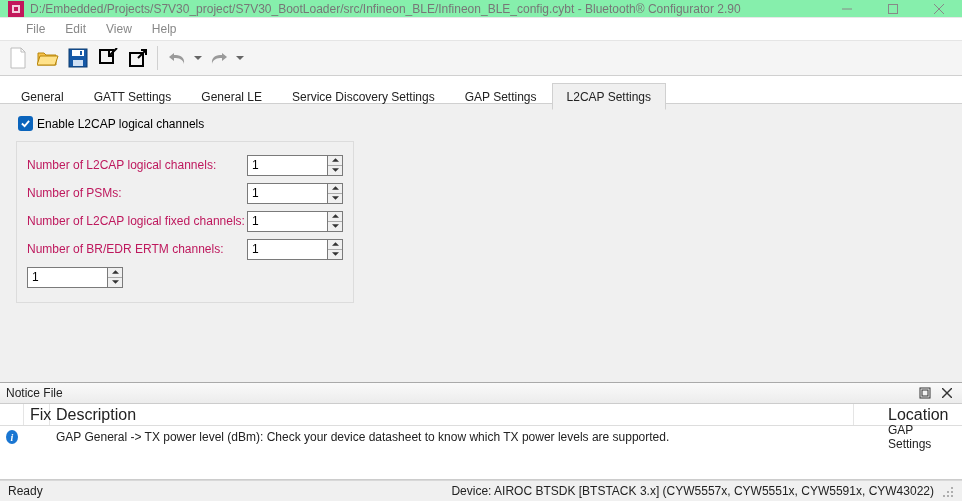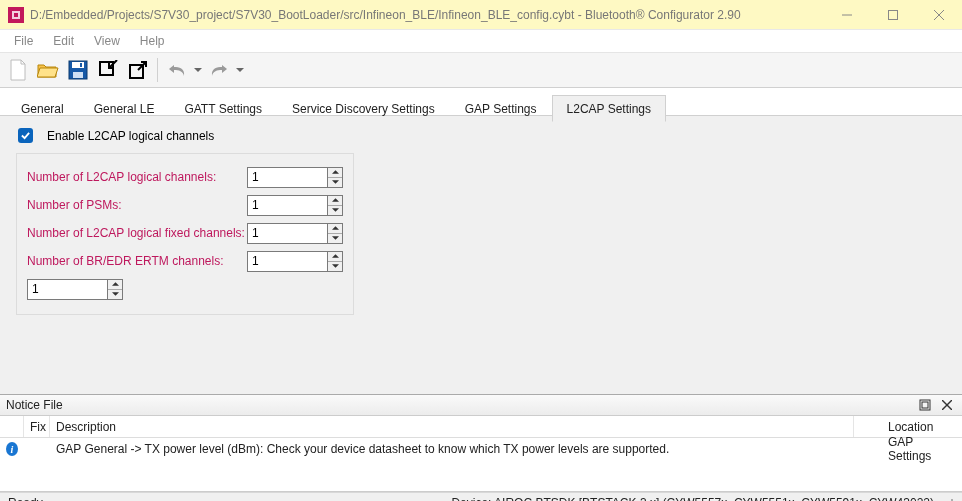--- a/index.html
+++ b/index.html
@@ -1,58 +1,58 @@
 <!DOCTYPE html>
 <html><head>
 <meta charset="utf-8">
 <style>
   * { box-sizing: border-box; margin: 0; padding: 0; font-family: "Segoe UI", Tahoma, sans-serif; }
   body { width: 962px; height: 501px; background: #f0f0f0; overflow: hidden; font-size: 12px; color: #000; }
 
-  .titlebar { height: 30px; background: #fef9c3; display: flex; align-items: center; padding: 0 0 0 8px; border-bottom: 1px solid #e8e8e8; }
+  .titlebar { height: 18px; background: #86efac; display: flex; align-items: center; padding: 0 0 0 8px; border-bottom: 1px solid #e8e8e8; }
   .titlebar .app-icon { width: 16px; height: 16px; background: #c2185b; margin-right: 6px; display:flex; align-items:center; justify-content:center; }
   .titlebar .app-icon svg { width:10px; height:10px; }
   .titlebar .title-text { color: #777; font-size: 12px; flex: 1; white-space: nowrap; overflow: hidden; text-overflow: ellipsis; }
   .win-controls { display: flex; height: 100%; }
   .win-btn { width: 46px; height: 100%; display: flex; align-items: center; justify-content: center; color: #777; }
   .win-btn svg { width: 10px; height: 10px; stroke: #888; stroke-width: 1; fill: none; }
 
-  .menubar { height: 22px; background: #fff; display: flex; align-items: center; padding: 0 4px; gap: 0; }
+  .menubar { height: 22px; background: #fff; display: flex; align-items: center; padding: 0 16px; gap: 0; }
   .menu-item { padding: 2px 10px; color: #888; font-size: 12px; }
 
   .toolbar { height: 36px; background: #f5f5f5; display: flex; align-items: center; padding: 2px 4px; gap: 2px; border-top: 1px solid #e5e5e5; border-bottom: 1px solid #d0d0d0; }
   .tool-btn { width: 28px; height: 28px; display: flex; align-items: center; justify-content: center; border: 1px solid transparent; }
   .tool-sep { width: 1px; height: 24px; background: #d0d0d0; margin: 0 3px; }
   .tool-drop { width: 10px; display:flex; align-items:center; justify-content:center; }
   .tool-drop svg { width:8px; height:8px; }
 
   .tabstrip { height: 28px; background: #fff; display: flex; align-items: stretch; border-bottom: 1px solid #d0d0d0; padding: 0 6px; }
   .tab { padding: 6px 14px 5px 14px; font-size: 12px; color: #222; border: 1px solid transparent; border-bottom: none; position: relative; top: 7px; }
   .tab.active { background: #f0f0f0; border: 1px solid #d0d0d0; border-bottom: 1px solid #f0f0f0; }
 
   .content { background: #f0f0f0; padding: 12px 16px; height: 278px; }
-  .checkbox-row { display: flex; align-items: center; gap: 14px; margin-bottom: 10px; margin-left: 2px; }
+  .checkbox-row { display: flex; align-items: center; gap: 4px; margin-bottom: 10px; margin-left: 2px; }
   .checkbox { width: 15px; height: 15px; background: #0a64bc; border-radius: 3px; display: flex; align-items: center; justify-content: center; }
   .checkbox svg { stroke: #fff; stroke-width: 2; fill: none; width: 9px; height: 9px; }
 
   .form-group { border: 1px solid #dcdcdc; display: inline-block; padding: 8px 10px 10px 10px; }
   .form-row { display: flex; align-items: center; height: 26px; margin: 2px 0; }
   .form-label { width: 220px; font-size: 12px; color: #be185d; }
   .spinner { display: flex; width: 96px; height: 21px; }
   .spinner input { width: 80px; height: 21px; border: 1px solid #7a7a7a; border-right:none; padding: 0 4px; font-size: 12px; background:#fff; }
   .spinner .arrows { width: 16px; display: flex; flex-direction: column; border: 1px solid #7a7a7a; }
   .spinner .arrow { flex: 1; display:flex; align-items:center; justify-content:center; background:#f0f0f0; }
   .spinner .arrow:first-child { border-bottom: 1px solid #aaa; }
   .spinner .arrow svg { width:7px; height:4px; fill:#333; }
 
   .notice-header { height: 22px; background: linear-gradient(#fafafa,#ececec); border-top: 1px solid #aaa; border-bottom: 1px solid #ccc; display:flex; align-items:center; padding: 0 6px; font-size:12px; color:#222; }
   .notice-header .spacer { flex:1; }
   .dock-btn { width: 18px; height: 16px; display:flex; align-items:center; justify-content:center; margin-left:4px; }
 
-  .notice-cols { height: 22px; background: #fff; border-bottom: 1px solid #ddd; display:flex; align-items:stretch; font-size:12px; }
+  .notice-cols { height: 22px; background: #fff; border-bottom: 1px solid #ddd; display:flex; align-items:stretch; font-size:16px; }
   .col-head { padding: 3px 6px; border-right: 1px solid #e5e5e5; display:flex; align-items:center; color:#222; }
   .col-icon { width: 24px; }
   .col-fix { width: 26px; }
   .col-desc { flex: 1; }
   .col-loc { width: 80px; border-right:none;margin-left:28px; }
 
   .notice-row { height: 22px; background: #fff; display:flex; align-items:center; font-size:12px; }
   .cell { padding: 2px 6px; display:flex; align-items:center; }
   .cell-icon { width: 24px; justify-content:center; }
   .cell-fix { width: 26px; }
@@ -156,22 +156,22 @@
   </div>
   <div class="tool-drop">
       <svg viewBox="0 0 8 8">
         <polygon points="0,2 8,2 4,6" fill="#666"></polygon>
       </svg>
     </div>
 </div>
 
 <div class="tabstrip">
   <div class="tab">General</div>
+  <div class="tab">GATT Settings</div>
   <div class="tab">General LE</div>
-  <div class="tab">GATT Settings</div>
   <div class="tab">Service Discovery Settings</div>
   <div class="tab">GAP Settings</div>
   <div class="tab active">L2CAP Settings</div>
 </div>
 
 <div class="content">
   <div class="checkbox-row">
     <div class="checkbox">
       <svg viewBox="0 0 10 10">
           <polyline points="1,5 4,8 9,2"></polyline>

